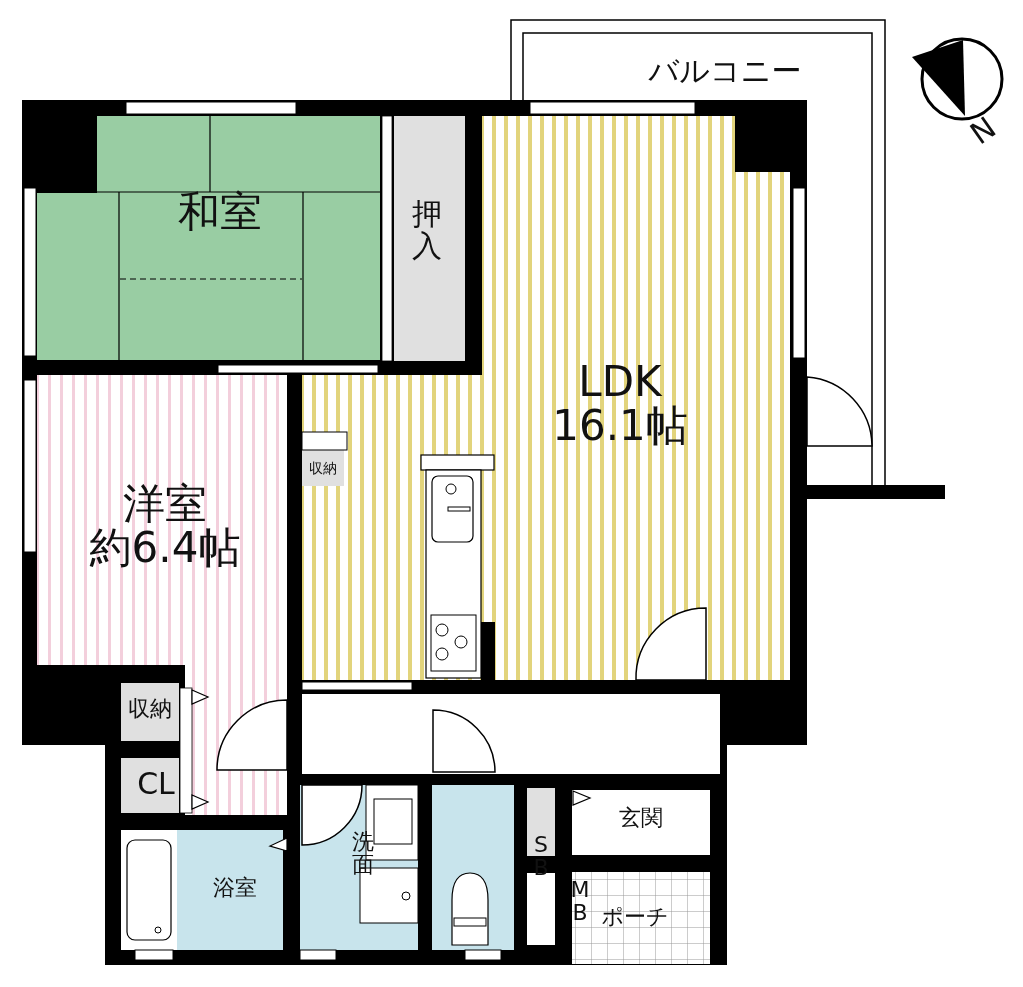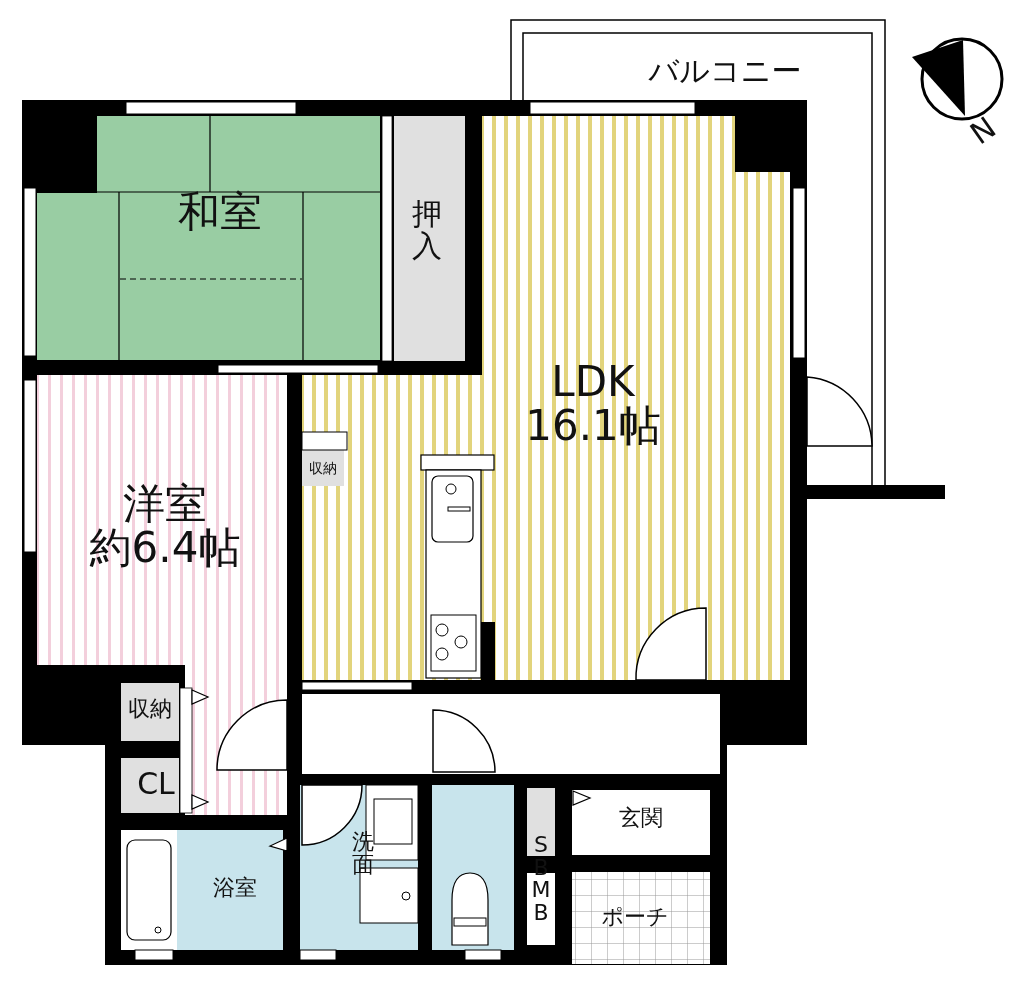--- a/index.html
+++ b/index.html
@@ -130,33 +130,33 @@
     <polygon points="287,838 270,846 287,851"></polygon>
     <polygon points="573,791 590,798 573,805"></polygon>
   </g>
 </svg>
 
 <div class="lbl big" style="left:130px;top:190px;width:180px;">
   <div>和室</div>
 </div>
 <div class="lbl mid" style="left:412px;top:198px;width:30px;white-space:normal;word-break:break-all;">押入</div>
 
-<div class="lbl big" style="left:503px;top:360px;width:180px;">
+<div class="lbl big" style="left:530px;top:360px;width:180px;">
   <div>LDK</div>
   <div>16.1帖</div>
 </div>
 
 <div class="lbl big" style="left:70px;top:482px;width:190px;">
   <div>洋室</div>
   <div>約6.4帖</div>
 </div>
 
 <div class="lbl xs" style="left:302px;top:461px;width:42px;">収納</div>
 <div class="lbl sm" style="left:121px;top:697px;width:58px;">収納</div>
 <div class="lbl mid" style="left:121px;top:768px;width:70px;">CL</div>
 <div class="lbl sm" style="left:200px;top:876px;width:70px;">浴室</div>
 <div class="lbl sm" style="left:320px;top:830px;width:30px;white-space:normal;word-break:break-all;margin-left:28px;">洗面</div>
 <div class="lbl sm" style="left:527px;top:792px;width:28px;white-space:normal;word-break:break-all;margin-top:41px;">SB</div>
 <div class="lbl sm" style="left:596px;top:806px;width:90px;">玄関</div>
-<div class="lbl sm" style="left:527px;top:878px;width:28px;white-space:normal;word-break:break-all;">MB</div>
+<div class="lbl sm" style="left:527px;top:878px;width:28px;white-space:normal;word-break:break-all;padding-left:39px;">MB</div>
 <div class="lbl sm" style="left:580px;top:905px;width:110px;">ポーチ</div>
 <div class="lbl mid" style="left:620px;top:55px;width:210px;">バルコニー</div>
 <div class="lbl mid" style="left:968px;top:115px;width:30px;transform:rotate(-35deg);">N</div>
 
 </body></html>

